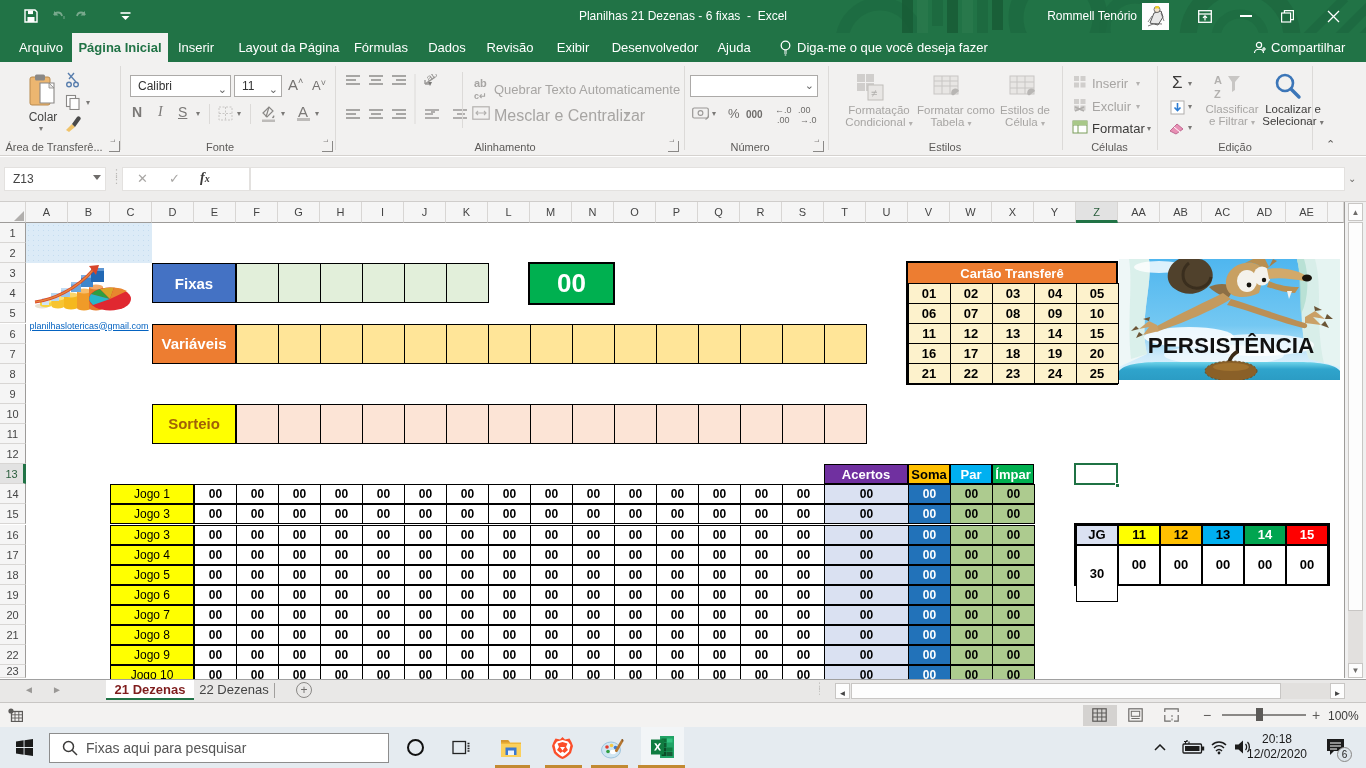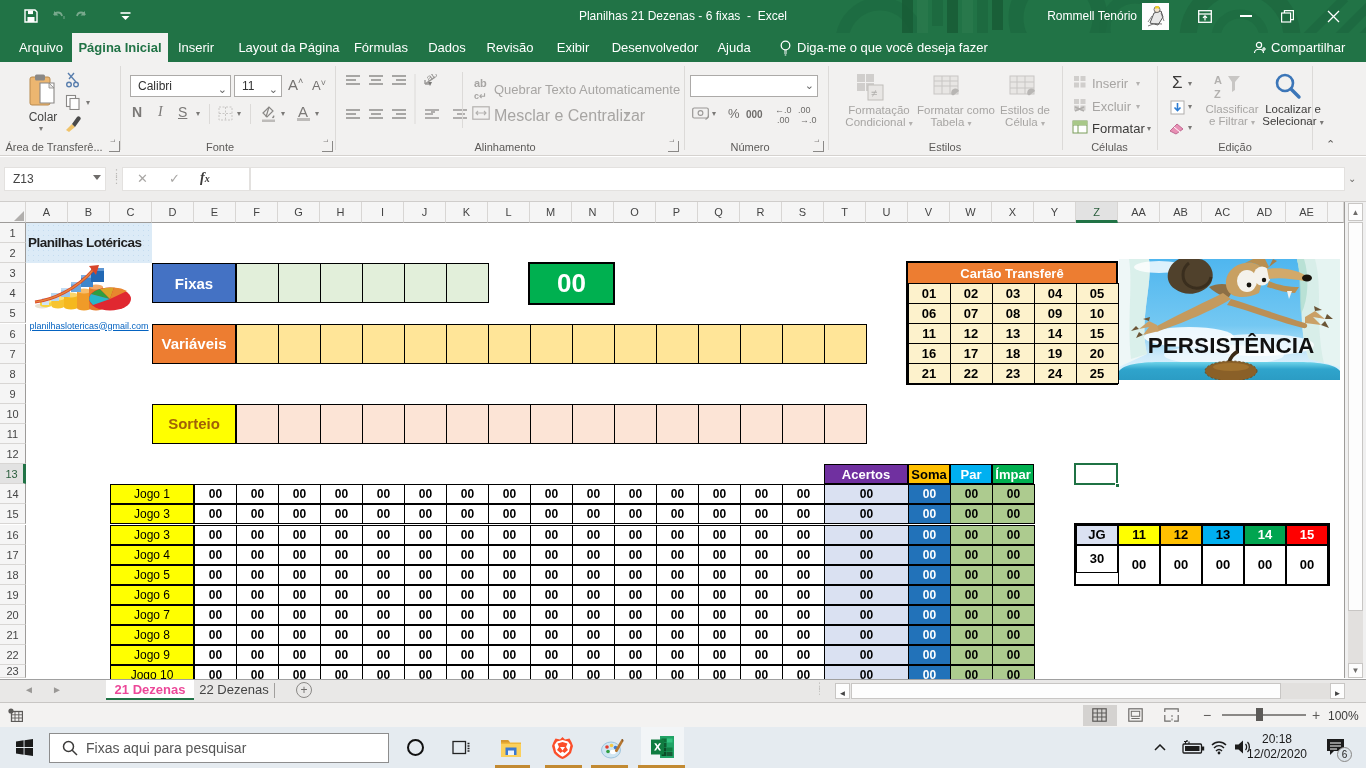--- a/index.html
+++ b/index.html
@@ -395,21 +395,20 @@
     <div class="rowhead" style="top:302.4px;height:20.1px;line-height:20px">15</div>
     <div class="rowhead" style="top:322.5px;height:20.1px;line-height:20px">16</div>
     <div class="rowhead" style="top:342.6px;height:20.1px;line-height:20px">17</div>
     <div class="rowhead" style="top:362.7px;height:20.1px;line-height:20px">18</div>
     <div class="rowhead" style="top:382.8px;height:20.1px;line-height:20px">19</div>
     <div class="rowhead" style="top:402.9px;height:20.1px;line-height:20px">20</div>
     <div class="rowhead" style="top:423.0px;height:20.1px;line-height:20px">21</div>
     <div class="rowhead" style="top:443.1px;height:20.1px;line-height:20px">22</div>
     <div class="rowhead" style="top:463.2px;height:12.8px;line-height:13px">23</div>
     <div class="ab" style="left:26px;top:21.0px;width:126px;height:40.2px;background:#dcebf7;background-image:radial-gradient(#c4dcf0 0.8px, transparent 0.8px);background-size:5px 5px"></div>
-    <div class="ab bold" style="left:28px;top:21px;width:124px;height:40px;line-height:40px;font-size:13.5px;color:#1f1f1f;letter-spacing:-0.5px;white-space:nowrap">Planilhas Lotéricas</div>
     <svg class="ab" style="left:34px;top:63px;width:98px;height:47px" viewBox="0 0 98 47">
 <g>
 <ellipse cx="8" cy="41" rx="7" ry="2.5" fill="#e8e0d0"></ellipse>
 <ellipse cx="12" cy="40" rx="6" ry="2.2" fill="#f7d53f"></ellipse>
           <rect x="6" y="36" width="12" height="4" fill="#f7d53f"></rect>
           <ellipse cx="12" cy="36" rx="6" ry="2.2" fill="#fde98a"></ellipse>
 <ellipse cx="24" cy="41" rx="6.5" ry="2.4" fill="#f7c431"></ellipse>
           <rect x="17.5" y="33" width="13" height="8" fill="#f7c431"></rect>
           <ellipse cx="24" cy="33" rx="6.5" ry="2.4" fill="#fcdf7a"></ellipse>
 <ellipse cx="37" cy="42" rx="7" ry="2.6" fill="#f5b81e"></ellipse>
@@ -763,21 +762,21 @@
     <div class="ab bold" style="left:740px;top:463.2px;width:43px;height:20.1px;background:#fff;border:1px solid #000;color:#000;font-size:12px;display:flex;align-items:center;justify-content:center">00</div>
     <div class="ab bold" style="left:782px;top:463.2px;width:43px;height:20.1px;background:#fff;border:1px solid #000;color:#000;font-size:12px;display:flex;align-items:center;justify-content:center">00</div>
     <div class="ab bold" style="left:824px;top:463.2px;width:85px;height:20.1px;background:#dae1f2;border:1px solid #000;color:#000;font-size:12px;display:flex;align-items:center;justify-content:center">00</div>
     <div class="ab bold" style="left:908px;top:463.2px;width:43px;height:20.1px;background:#2272b9;border:1px solid #000;color:#fff;font-size:12px;display:flex;align-items:center;justify-content:center">00</div>
     <div class="ab bold" style="left:950px;top:463.2px;width:43px;height:20.1px;background:#adcb8f;border:1px solid #000;color:#000;font-size:12px;display:flex;align-items:center;justify-content:center">00</div>
     <div class="ab bold" style="left:992px;top:463.2px;width:43px;height:20.1px;background:#adcb8f;border:1px solid #000;color:#000;font-size:12px;display:flex;align-items:center;justify-content:center">00</div>
     <div class="ab" style="left:1074px;top:260.7px;width:44px;height:22px;border:2px solid #1f7244"></div>
     <div class="ab" style="left:1115px;top:280.7px;width:5px;height:5px;background:#1f7244;border:1px solid #fff"></div>
     <div class="ab" style="left:1074px;top:321.0px;width:256px;height:63px;border:2px solid #000"></div>
     <div class="ab bold" style="left:1076px;top:322.5px;width:42px;height:20.1px;background:#dae1f2;border:1px solid #000;color:#000;font-size:13px;display:flex;align-items:center;justify-content:center">JG</div>
-    <div class="ab bold" style="left:1076px;top:342.6px;width:42px;height:28px;background:#fff;border:1px solid #000;color:#000;font-size:13px;display:flex;align-items:center;justify-content:center">30</div>
+    <div class="ab bold" style="left:1076px;top:342.6px;width:42px;height:57px;background:#fff;border:1px solid #000;color:#000;font-size:13px;display:flex;align-items:center;justify-content:center">30</div>
     <div class="ab bold" style="left:1118px;top:322.5px;width:42px;height:20.1px;background:#ffff00;border:1px solid #000;color:#000;font-size:13px;display:flex;align-items:center;justify-content:center">11</div>
     <div class="ab bold" style="left:1118px;top:342.6px;width:42px;height:40.2px;background:#fff;border:1px solid #000;color:#000;font-size:13px;display:flex;align-items:center;justify-content:center">00</div>
     <div class="ab bold" style="left:1160px;top:322.5px;width:42px;height:20.1px;background:#ffc000;border:1px solid #000;color:#000;font-size:13px;display:flex;align-items:center;justify-content:center">12</div>
     <div class="ab bold" style="left:1160px;top:342.6px;width:42px;height:40.2px;background:#fff;border:1px solid #000;color:#000;font-size:13px;display:flex;align-items:center;justify-content:center">00</div>
     <div class="ab bold" style="left:1202px;top:322.5px;width:42px;height:20.1px;background:#00b0f0;border:1px solid #000;color:#000;font-size:13px;display:flex;align-items:center;justify-content:center">13</div>
     <div class="ab bold" style="left:1202px;top:342.6px;width:42px;height:40.2px;background:#fff;border:1px solid #000;color:#000;font-size:13px;display:flex;align-items:center;justify-content:center">00</div>
     <div class="ab bold" style="left:1244px;top:322.5px;width:42px;height:20.1px;background:#00a550;border:1px solid #000;color:#fff;font-size:13px;display:flex;align-items:center;justify-content:center">14</div>
     <div class="ab bold" style="left:1244px;top:342.6px;width:42px;height:40.2px;background:#fff;border:1px solid #000;color:#000;font-size:13px;display:flex;align-items:center;justify-content:center">00</div>
     <div class="ab bold" style="left:1286px;top:322.5px;width:42px;height:20.1px;background:#ff0000;border:1px solid #000;color:#fff;font-size:13px;display:flex;align-items:center;justify-content:center">15</div>
     <div class="ab bold" style="left:1286px;top:342.6px;width:42px;height:40.2px;background:#fff;border:1px solid #000;color:#000;font-size:13px;display:flex;align-items:center;justify-content:center">00</div>
@@ -788,21 +787,21 @@
     <div class="ab" style="left:1348px;top:20px;width:15px;height:389px;background:#fdfdfd;border:1px solid #c8c6c4"></div>
     <div class="ab" style="left:1348px;top:409px;width:15px;height:53px;background:#e2e0de"></div>
     <div class="ab" style="left:1348px;top:461px;width:15px;height:15px;background:#fdfdfd;border:1px solid #c8c6c4;display:flex;align-items:center;justify-content:center">
         <span style="font-size:8px;color:#6e6c6a">▼</span>
       </div>
   </div>
 
   <div class="ab tabbar" id="tabbar">
     <div class="ab" style="left:24px;top:4px;color:#9a9896;font-size:10px">◄</div>
     <div class="ab" style="left:52px;top:4px;color:#9a9896;font-size:10px">►</div>
-    <div class="ab" style="left:106px;top:0;width:88px;height:20px;background:#fff;border-bottom:2px solid #217346;color:#ec4899;font-weight:bold;font-size:13px;text-align:center;line-height:20px">21 Dezenas</div>
+    <div class="ab" style="left:106px;top:0;width:88px;height:20px;background:#fff;border-bottom:2px solid #217346;color:#7f1d1d;font-weight:bold;font-size:13px;text-align:center;line-height:20px">21 Dezenas</div>
     <div class="ab" style="left:198px;top:0;width:72px;height:22px;color:#444;font-size:13px;text-align:center;line-height:20px">22 Dezenas</div>
     <div class="ab" style="left:274px;top:3px;width:1px;height:15px;background:#a19f9d"></div>
     <div class="ab" style="left:296px;top:2px;width:16px;height:16px;border:1px solid #8a8886;border-radius:50%;color:#6e6c6a;font-size:12px;text-align:center;line-height:14px">+</div>
     <div class="ab" style="left:815px;top:4px;color:#b9b7b5;font-size:9px;line-height:5px">⋮<br>⋮</div>
     <div class="ab" style="left:835px;top:3px;width:15px;height:16px;background:#fdfdfd;border:1px solid #c8c6c4;text-align:center"><span style="font-size:8px;color:#444;line-height:15px">◄</span></div>
     <div class="ab" style="left:851px;top:3px;width:479px;height:16px;background:#e2e0de"></div>
     <div class="ab" style="left:851px;top:3px;width:430px;height:16px;background:#fdfdfd;border:1px solid #c8c6c4"></div>
     <div class="ab" style="left:1330px;top:3px;width:15px;height:16px;background:#fdfdfd;border:1px solid #c8c6c4;text-align:center"><span style="font-size:8px;color:#444;line-height:15px">►</span></div>
   </div>
 

